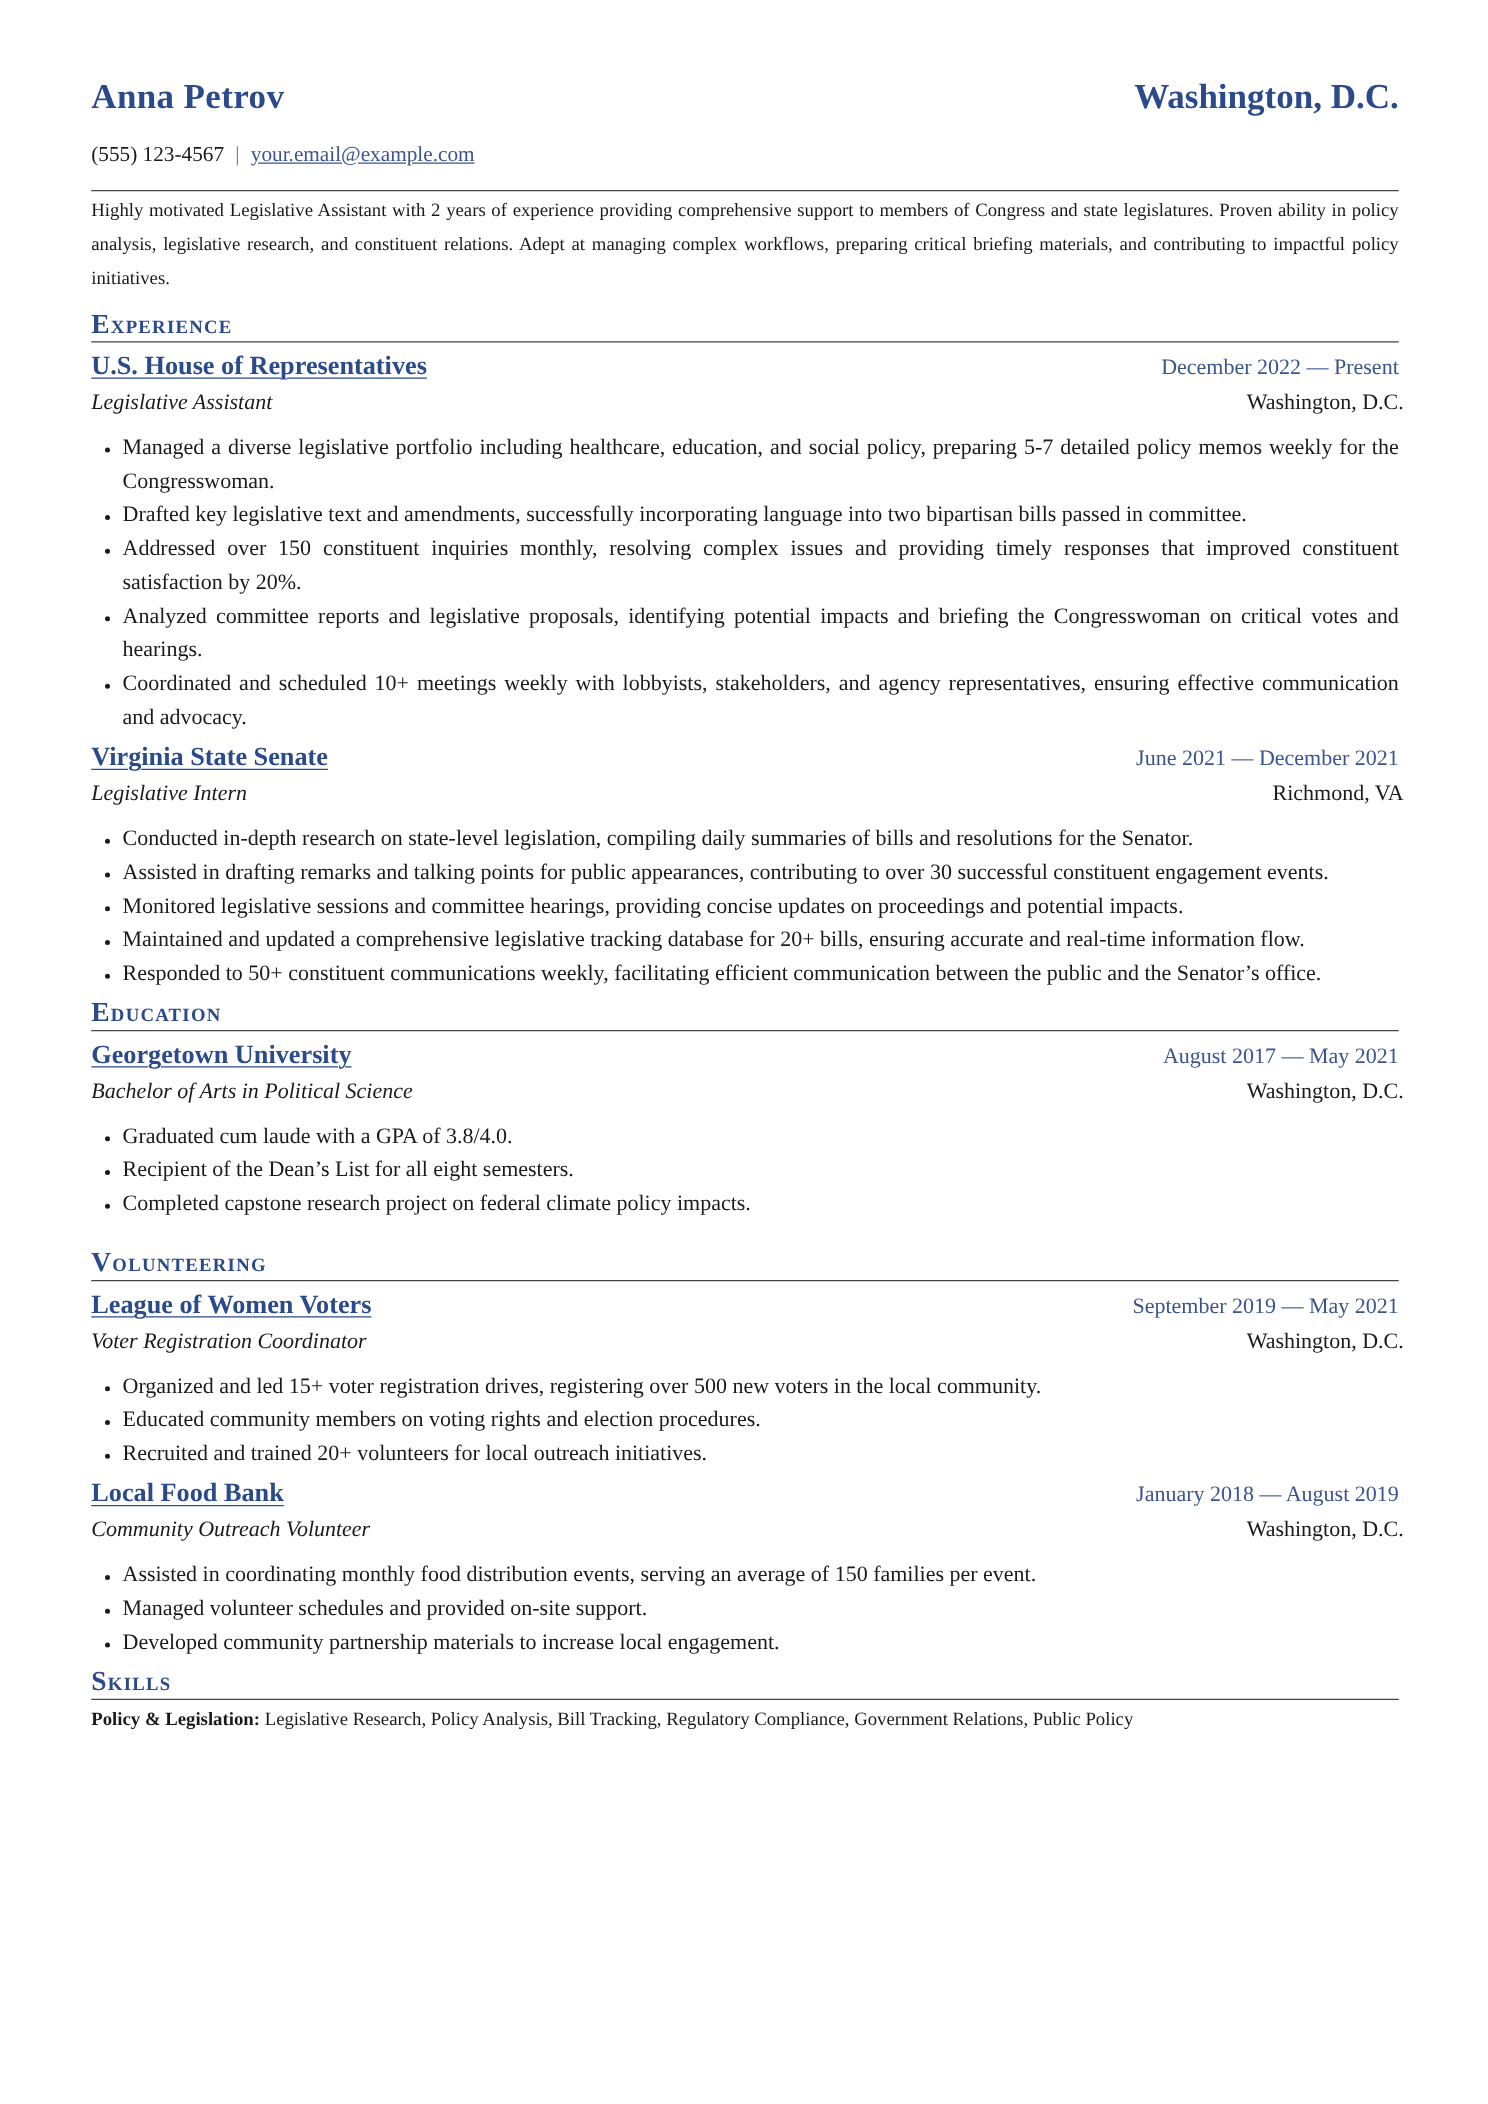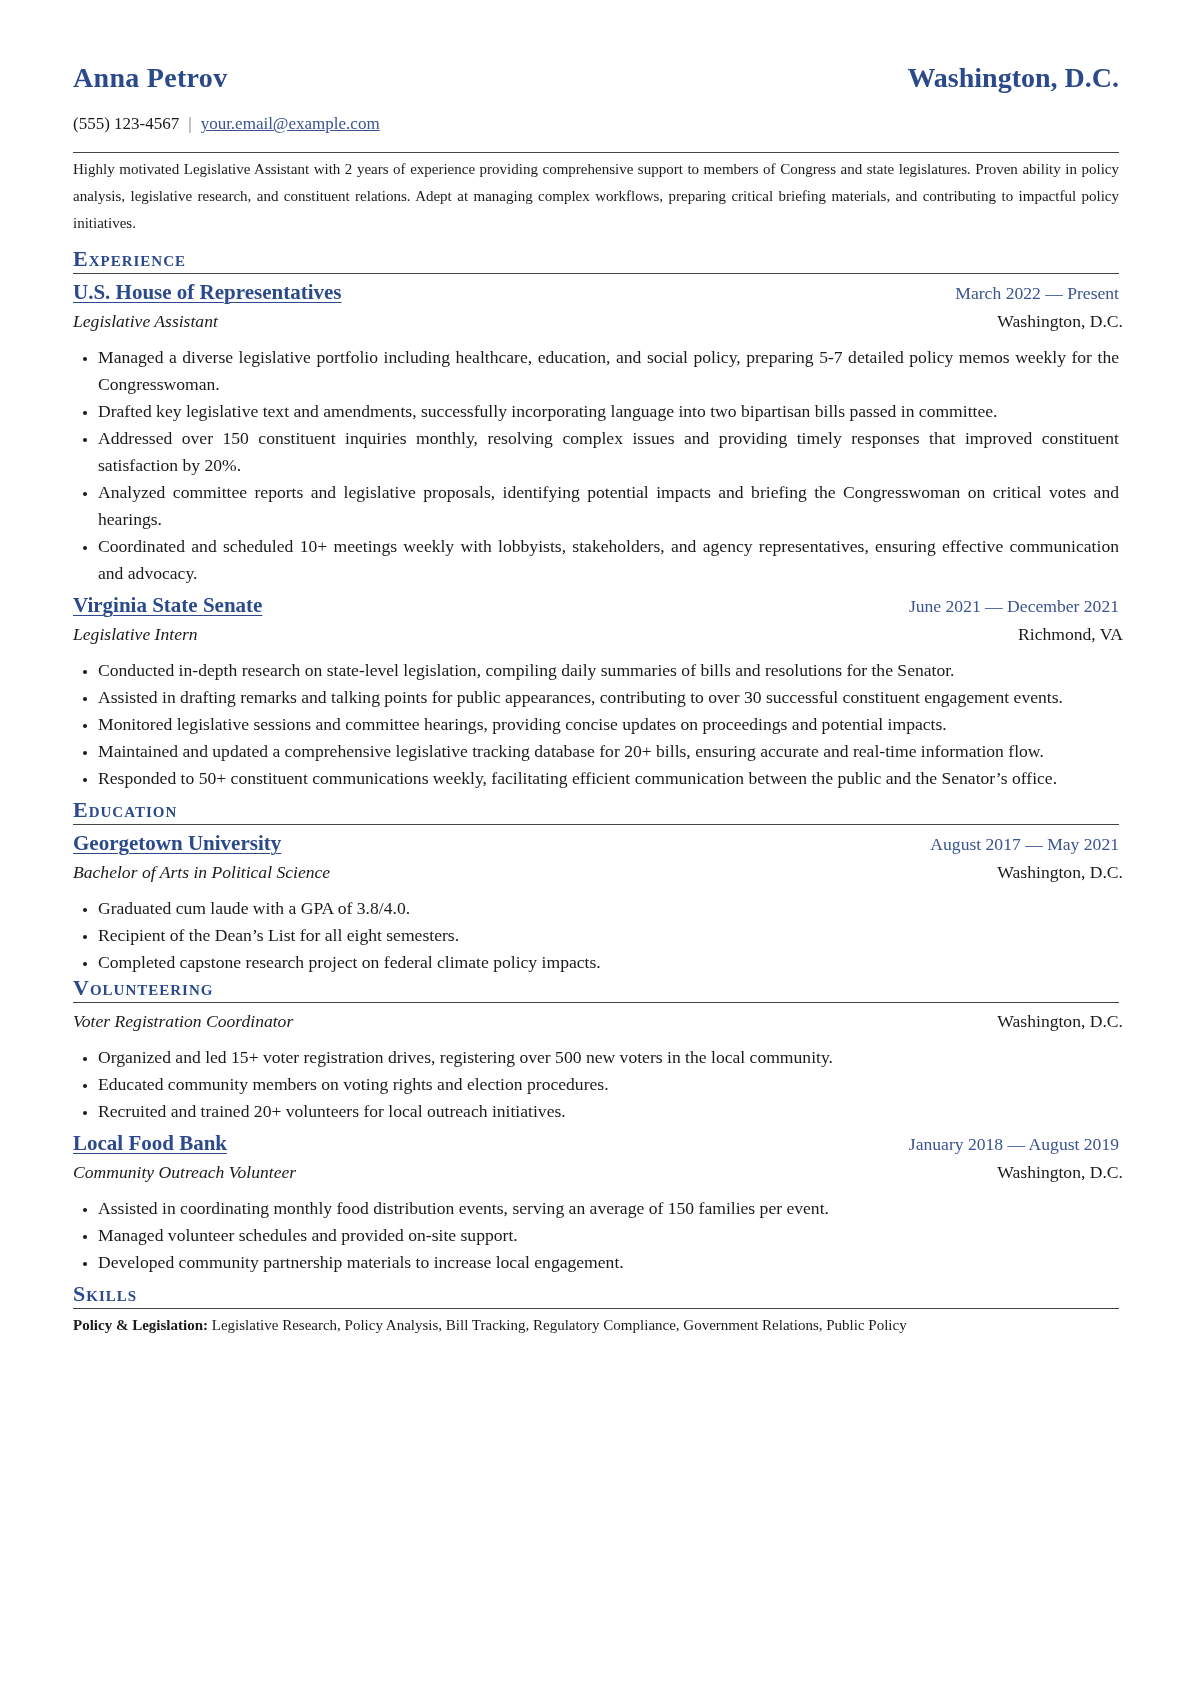--- a/index.html
+++ b/index.html
@@ -47,21 +47,21 @@
     <div class="para">Highly motivated Legislative Assistant with 2 years of experience providing comprehensive support to members of Congress and state legislatures. Proven ability in policy analysis, legislative research, and constituent relations. Adept at managing complex workflows, preparing critical briefing materials, and contributing to impactful policy initiatives.</div>
   </div>
 
   <div class="sec" style="margin-top:10px">
     <div class="sec-title">Experience</div>
     <div class="rule"></div>
     <div id="exp">
         <div class="entry">
     <div class="row1">
       <a href="#" class="org">U.S. House of Representatives</a>
-      <span class="date">March 2022 — Present</span>
+      <span class="date">December 2022 — Present</span>
     </div>
     <div class="row2">
       <span class="role">Legislative Assistant</span>
       <span class="loc">Washington, D.C.</span>
     </div>
     <ul>
             <li>Managed a diverse legislative portfolio including healthcare, education, and social policy, preparing 5-7 detailed policy memos weekly for the Congresswoman.</li>
             <li>Drafted key legislative text and amendments, successfully incorporating language into two bipartisan bills passed in committee.</li>
             <li>Addressed over 150 constituent inquiries monthly, resolving complex issues and providing timely responses that improved constituent satisfaction by 20%.</li>
             <li>Analyzed committee reports and legislative proposals, identifying potential impacts and briefing the Congresswoman on critical votes and hearings.</li>
@@ -103,25 +103,29 @@
     </div>
     <ul>
             <li>Graduated cum laude with a GPA of 3.8/4.0.</li>
             <li>Recipient of the Dean’s List for all eight semesters.</li>
             <li>Completed capstone research project on federal climate policy impacts.</li>
           </ul>
   </div>
       </div>
   </div>
 
-  <div class="sec" style="margin-top:0">
+  <div class="sec" style="margin-top:22px">
     <div class="sec-title">Volunteering</div>
     <div class="rule"></div>
     <div id="vol">
         <div class="entry">
+    <div class="row1">
+      <a href="#" class="org">League of Women Voters</a>
+      <span class="date">September 2019 — May 2021</span>
+    </div>
     <div class="row2">
       <span class="role">Voter Registration Coordinator</span>
       <span class="loc">Washington, D.C.</span>
     </div>
     <ul>
             <li>Organized and led 15+ voter registration drives, registering over 500 new voters in the local community.</li>
             <li>Educated community members on voting rights and election procedures.</li>
             <li>Recruited and trained 20+ volunteers for local outreach initiatives.</li>
           </ul>
   </div>

